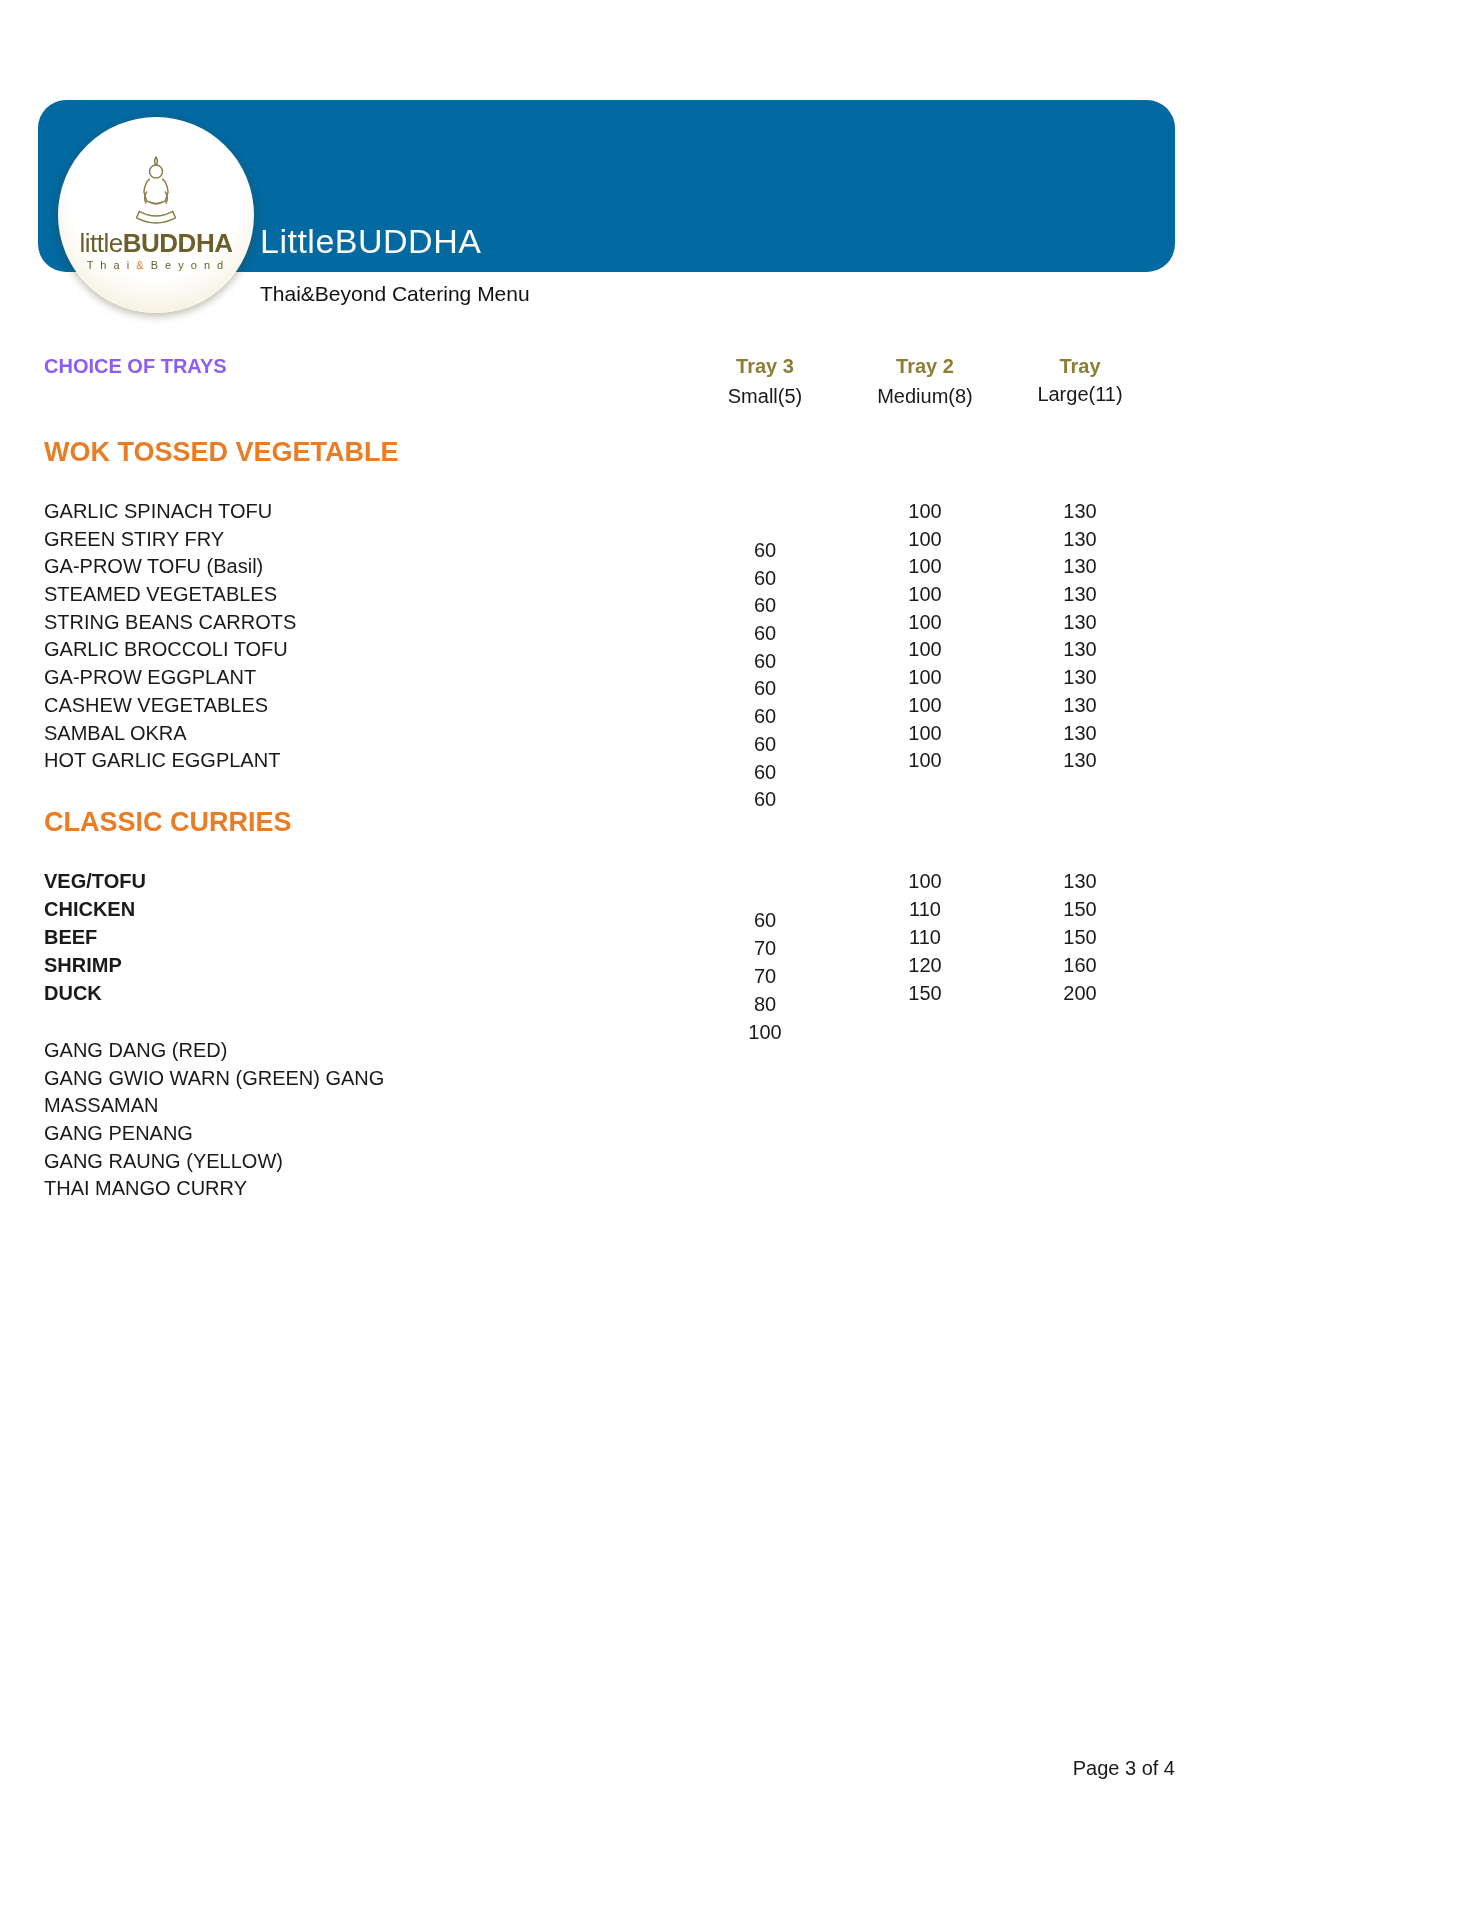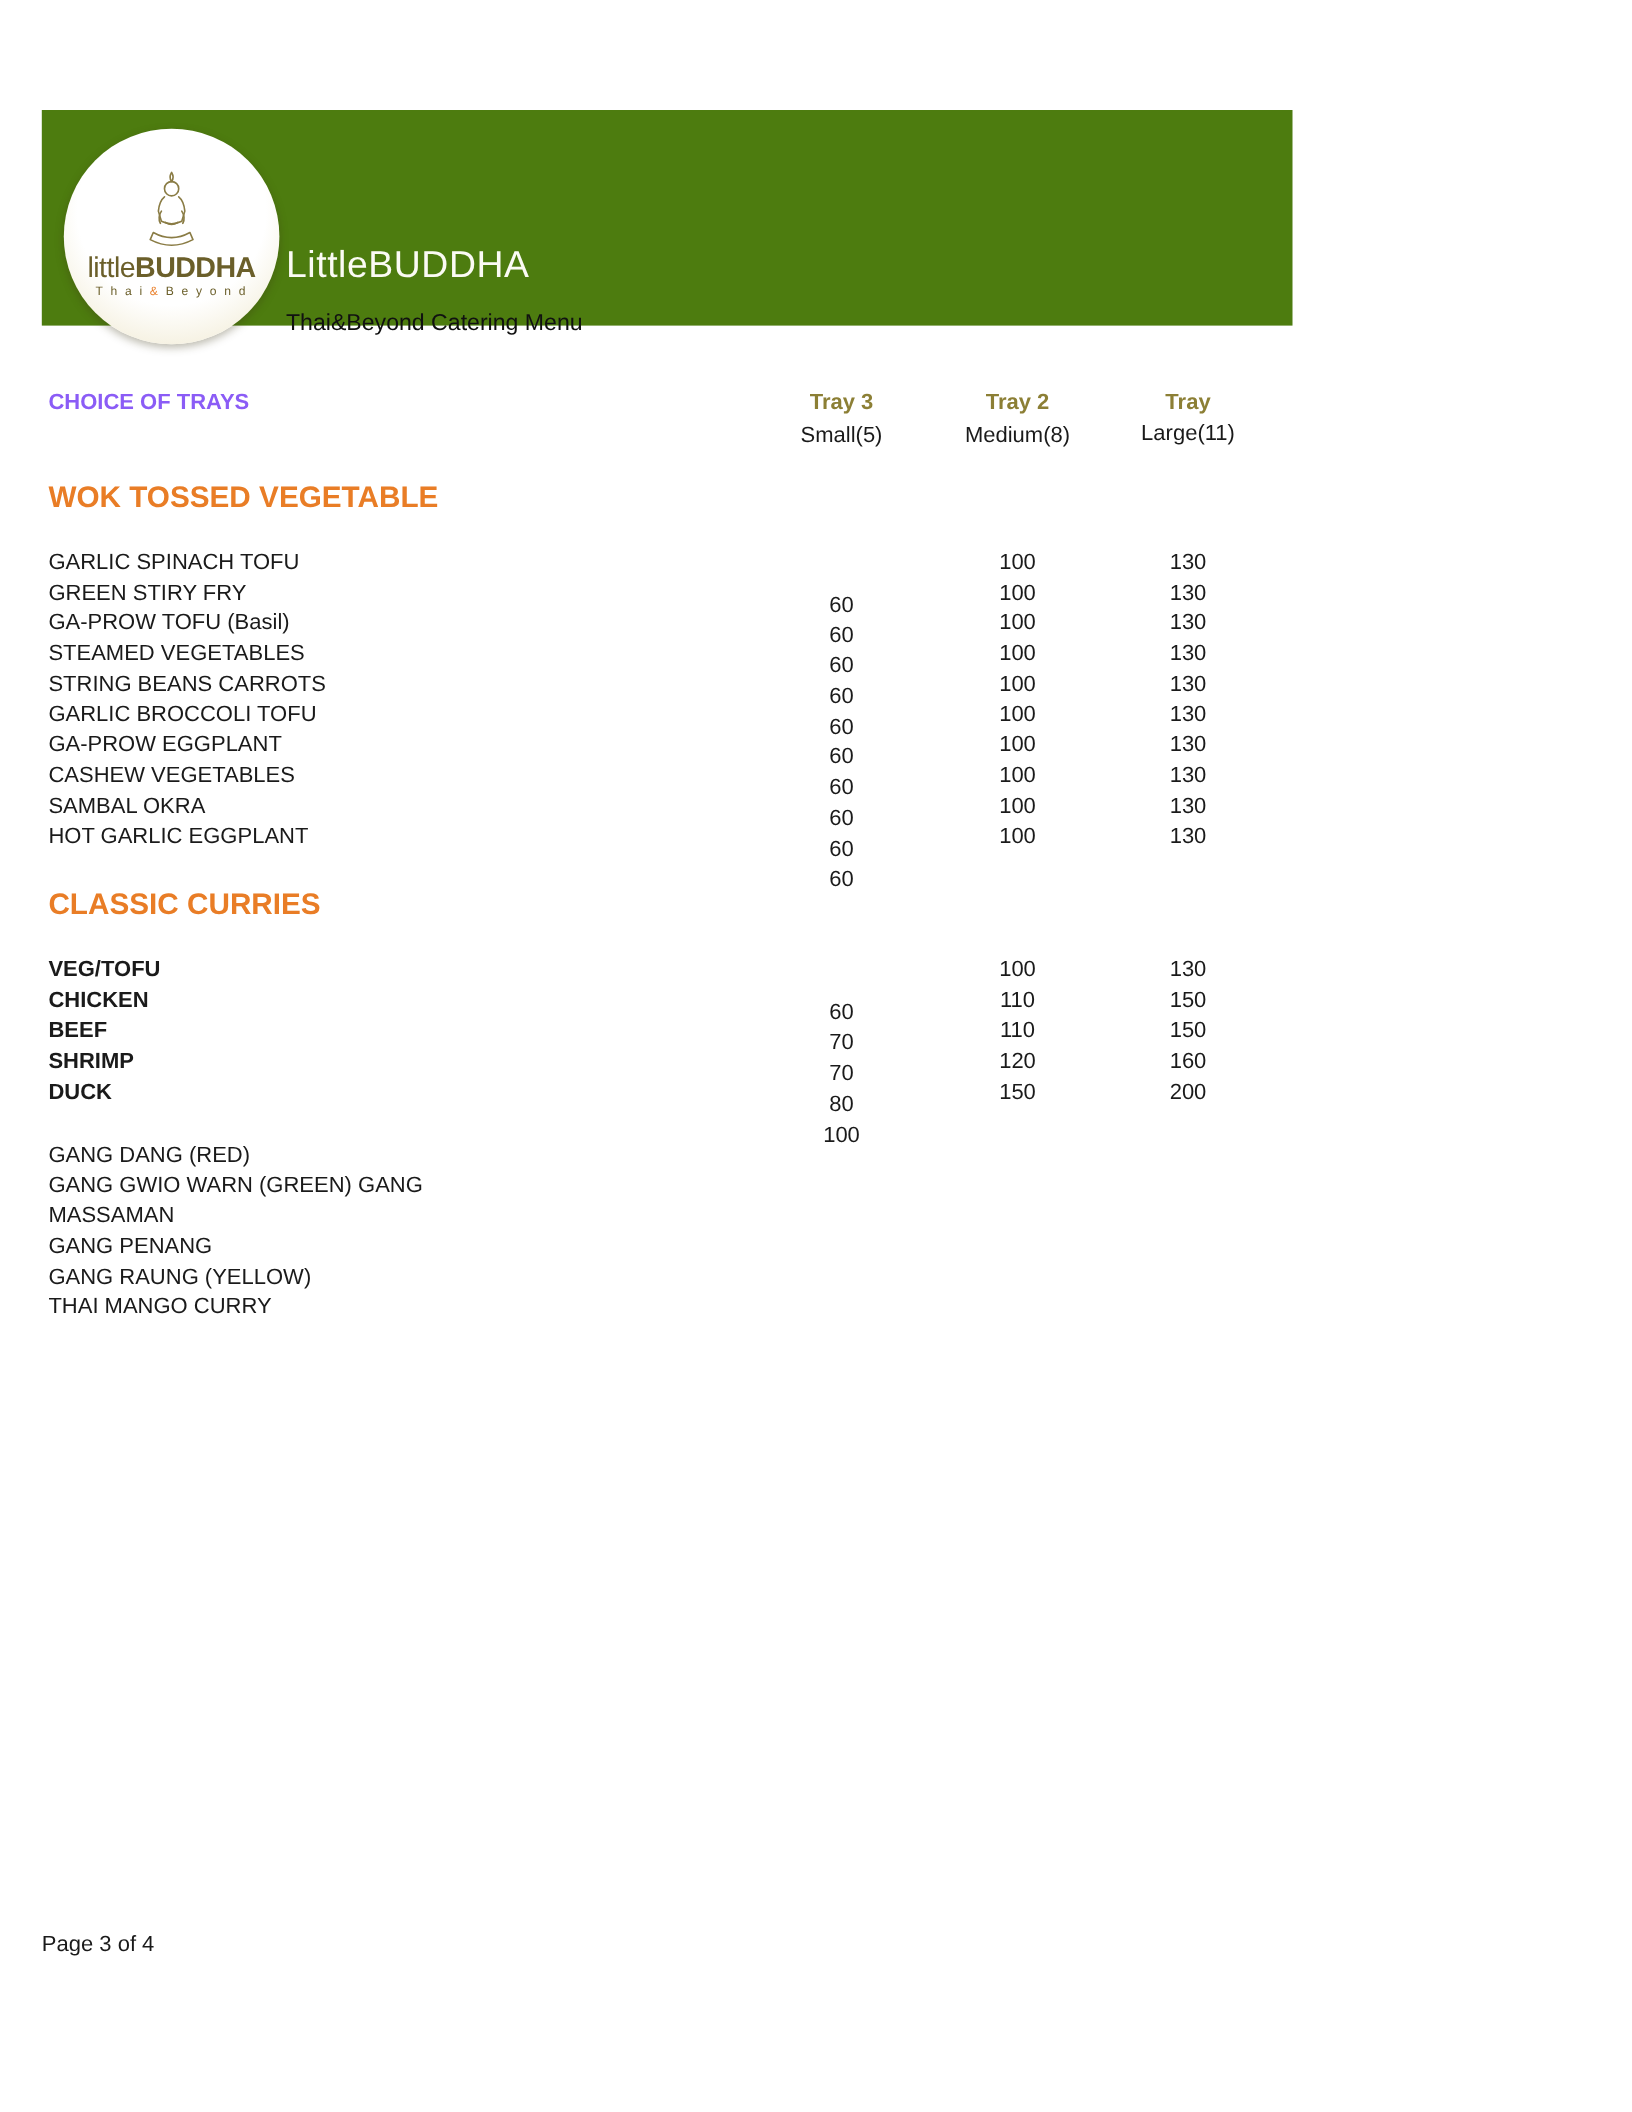--- a/index.html
+++ b/index.html
@@ -2,21 +2,21 @@
 <html><head>
 <meta charset="utf-8">
 <style>
   html,body { margin:0; padding:0; background:#ffffff; }
   .page {
     position:relative; width:1484px; height:1920px; background:#ffffff;
     font-family:"Liberation Sans", sans-serif; color:#1a1a1a; overflow:hidden;
   }
 
   
-  .band { position:absolute; left:38px; top:100px; width:1137px; height:196px; background:#4d7c0f; }
+  .band { position:absolute; left:38px; top:100px; width:1137px; height:172px; background:#0369a1;border-radius:28px; }
   .band-title { position:absolute; left:222px; top:122px; font-size:34px; font-weight:400; color:#fbfbf4; letter-spacing:0.5px; }
   .band-subtitle { position:absolute; left:222px; top:182px; font-size:21px; color:#111111; }
 
   
   .logo-circle {
     position:absolute; left:20px; top:17px; width:196px; height:196px; border-radius:50%;
     background: radial-gradient(circle at 50% 38%, #ffffff 55%, #f6f2e3 78%, #d8cfa8 100%);
     box-shadow: 0 3px 8px rgba(60,55,20,0.35);
     display:flex; flex-direction:column; align-items:center; justify-content:center;
   }
@@ -48,21 +48,21 @@
   .row { position:relative; height:27.7px; line-height:27.7px; font-size:20px; }
   .rows-curries .row { height:28.1px; line-height:28.1px; }
   .row .name { position:absolute; left:44px; white-space:nowrap; }
   .row.bold .name { font-weight:700; }
   .row .price { position:absolute; width:140px; text-align:center; }
   .row .price.p0 { left:695px;margin-top:39px; }
   .row .price.p1 { left:855px; }
   .row .price.p2 { left:1010px; }
 
   
-  .footer { position:absolute; left:38px; top:1757px; width:1137px; text-align:left; font-size:20px; color:#1a1a1a; }
+  .footer { position:absolute; left:38px; top:1757px; width:1137px; text-align:right; font-size:20px; color:#1a1a1a; }
 </style>
 </head>
 <body>
 
 <div class="page">
 
   <div class="band">
     <div class="logo-circle">
       <svg class="logo-buddha" viewBox="0 0 60 80" fill="none" stroke="#8a7c45" stroke-width="1.6" stroke-linecap="round" stroke-linejoin="round">
         <path d="M30 3 q3 5 0 9 q-3 -4 0 -9 Z"></path>

